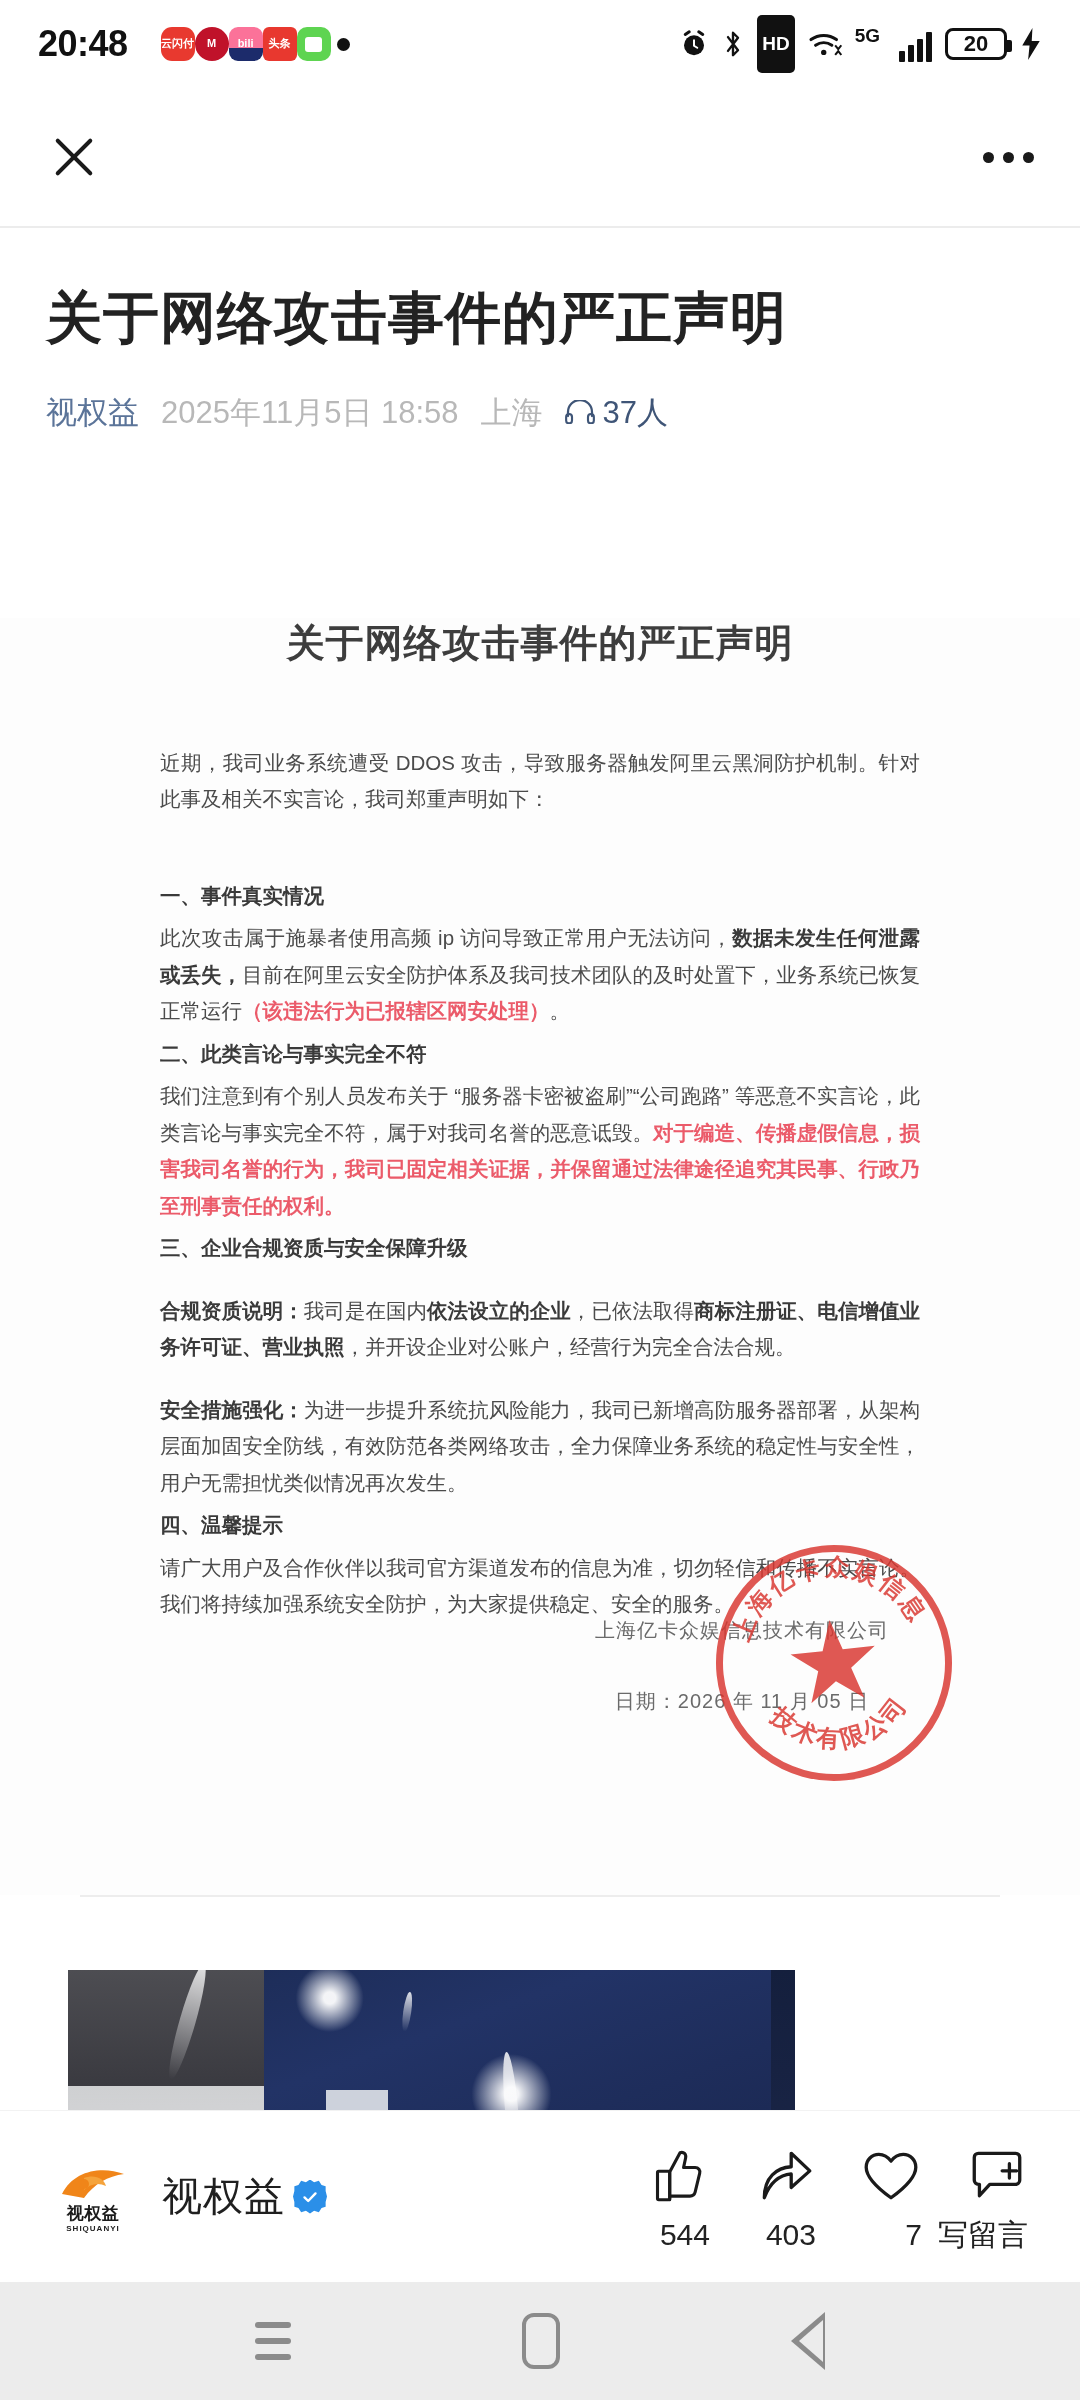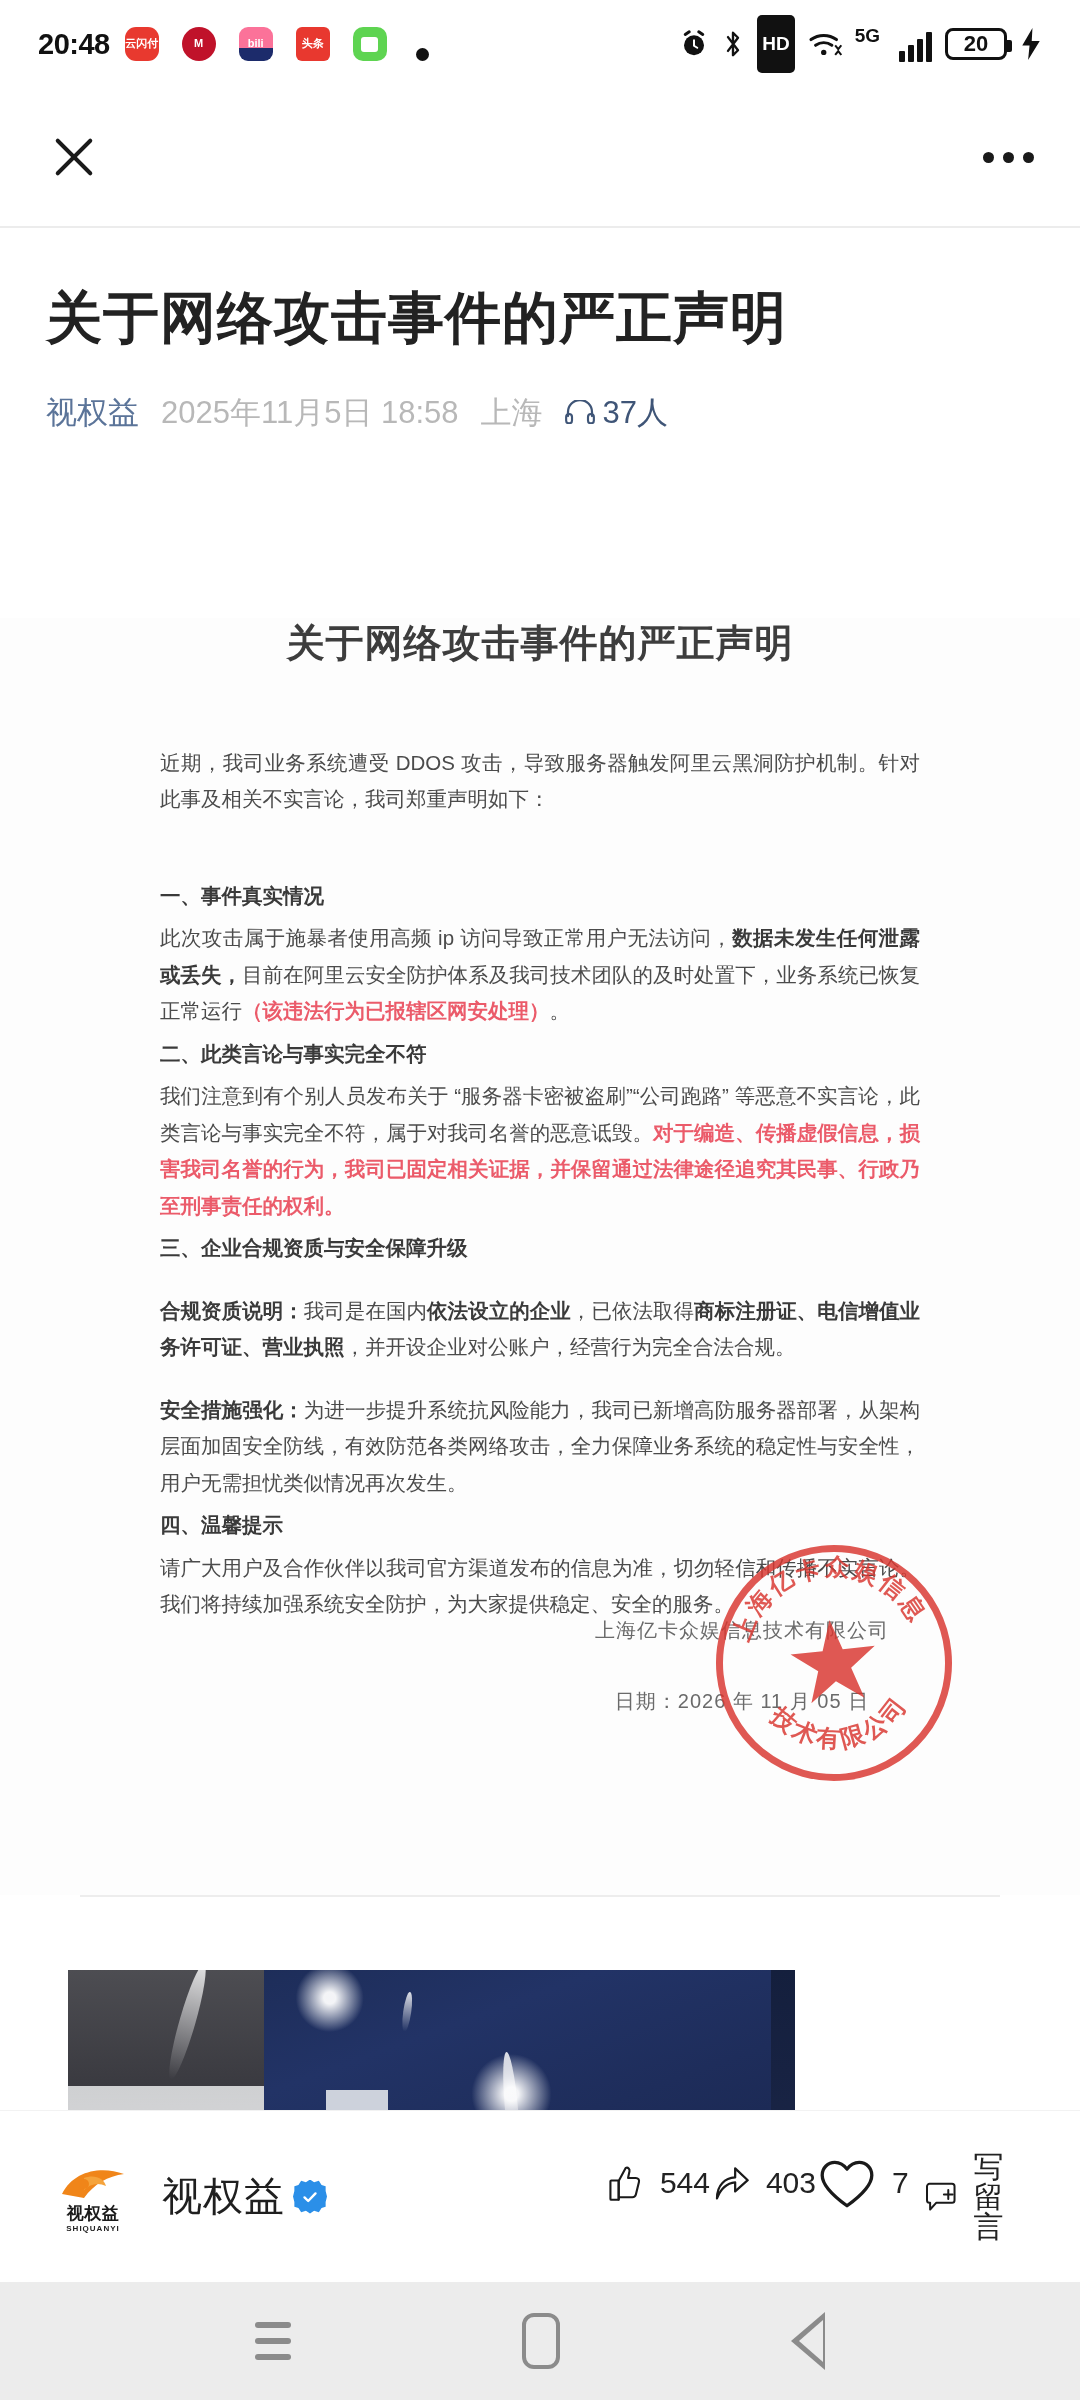--- a/index.html
+++ b/index.html
@@ -20,24 +20,24 @@
   
   .status-bar {
     position: absolute; top: 0; left: 0;
     width: 1080px; height: 88px;
     display: flex; align-items: center;
     padding: 0 38px;
     background: #ffffff;
   }
   .status-left { display: flex; align-items: center; gap: 12px; }
   .status-time {
-    font-size: 29px; font-weight: 600; color: #111;
+    font-size: 36px; font-weight: 600; color: #111;
     letter-spacing: -0.5px; line-height: 1;
   }
-  .notif-icons { display: flex; align-items: flex-end; gap: 23px; margin-left: 3px; }
+  .notif-icons { display: flex; align-items: center; gap: 0; margin-left: 21px; }
   .notif-ico {
     width: 34px; height: 34px; border-radius: 9px;
     font-size: 11px; color: #fff; font-weight: 700;
     display: flex; align-items: center; justify-content: center;
     overflow: hidden; line-height: 1.05; text-align: center;
   }
   .ico-ysf { background: #e8392f; border-radius: 11px; }
   .ico-cmb { background: #c0122a; border-radius: 50%; }
   .ico-bili { background: linear-gradient(#fb7299 62%, #1c2b6b 62%); border-radius: 9px; }
   .ico-toutiao { background: #e8382f; border-radius: 6px; }
@@ -223,21 +223,21 @@
   }
   .verified {
     width: 34px; height: 34px; background: #2b8fe8; margin-left: 8px;
     display: flex; align-items: center; justify-content: center;
     clip-path: polygon(50% 0%, 62% 8%, 76% 4%, 84% 16%, 96% 20%, 96% 34%, 100% 50%,
       96% 66%, 96% 80%, 84% 84%, 76% 96%, 62% 92%, 50% 100%, 38% 92%, 24% 96%,
       16% 84%, 4% 80%, 4% 66%, 0% 50%, 4% 34%, 4% 20%, 16% 16%, 24% 4%, 38% 8%);
   }
   .actions { margin-left: auto; display: flex; align-items: flex-start; gap: 0; padding-right: 52px; }
   .action {
-    width: 106px; display: flex; flex-direction: row; align-items: center; gap: 14px;
+    width: 106px; display: flex; flex-direction: column; align-items: flex-end; gap: 14px;
     cursor: pointer;
   }
   .action-label { font-size: 30px; color: #222; line-height: 1; }
   .action svg { display: block; }
 
   
   .navbar {
     position: absolute; bottom: 0; left: 0;
     width: 1080px; height: 118px;
     background: #ececec;

